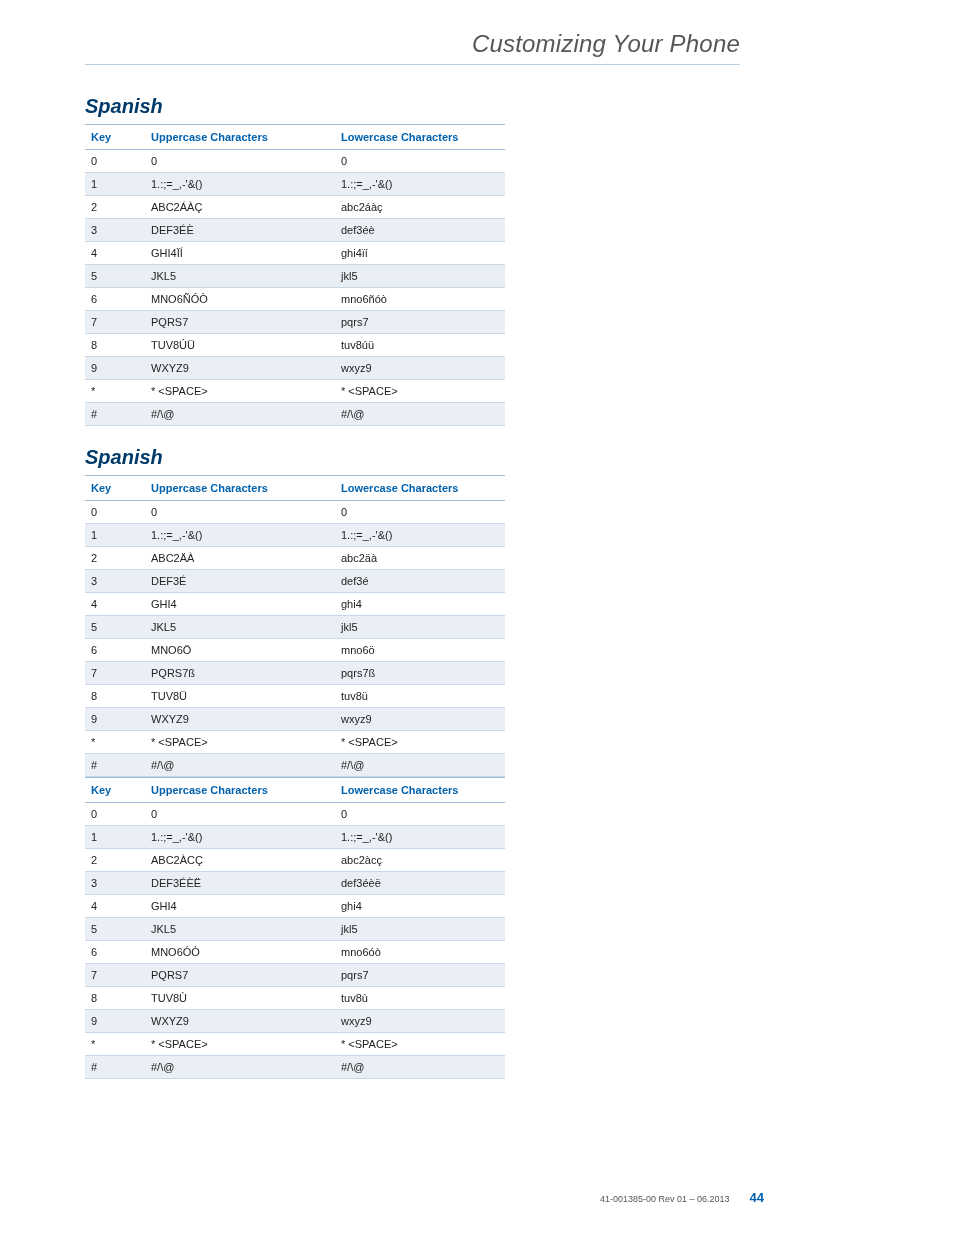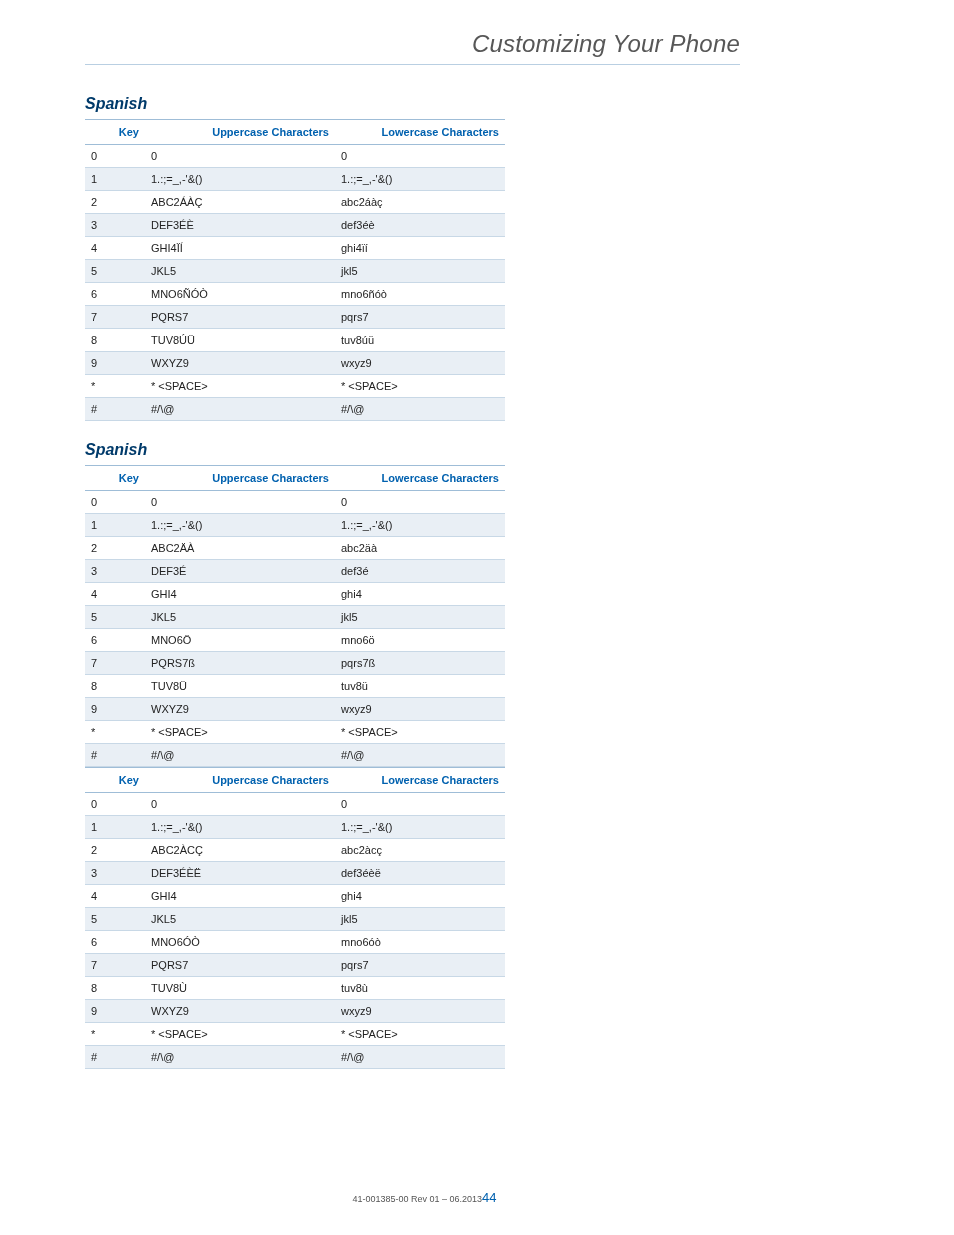--- a/index.html
+++ b/index.html
@@ -26,30 +26,30 @@
   }
   .header-rule{
     border:none;
     border-top:1px solid #b9cfe2;
     margin:0 0 30px 0;
   }
   .section-title{
     font-style:italic;
     font-weight:700;
     color:#003a6a;
-    font-size:16px;
+    font-size:20px;
     margin:20px 0 6px 0;
   }
   table.char-table{
     border-collapse:collapse;
     width:420px;
     font-size:11px;
   }
   table.char-table th{
-    text-align:right;
+    text-align:left;
     color:#0061af;
     font-weight:700;
     padding:6px 6px;
     border-top:1px solid #9fbdd7;
     border-bottom:1px solid #9fbdd7;
   }
   table.char-table td{
     padding:5px 6px;
     border-bottom:1px solid #c8d8e6;
     color:#222;
@@ -59,29 +59,30 @@
   }
   table.char-table col.c1{width:60px;}
   table.char-table col.c2{width:190px;}
   table.char-table col.c3{width:170px;}
   .footer{
     position:absolute;
     bottom:30px;
     left:85px;
     right:70px;
     display:flex;
-    justify-content:center;
+    justify-content:flex-end;
     align-items:baseline;
     font-size:9px;
     color:#555;
   }
   .footer .pagenum{
     color:#0061af;
-    font-weight:400;
+    font-weight:700;
     font-size:13px;
+    margin-left:20px;
   }
 </style>
 </head>
 <body>
 
 <div class="page">
 
   <div class="header-title">Customizing Your Phone</div>
   <hr class="header-rule">
 

